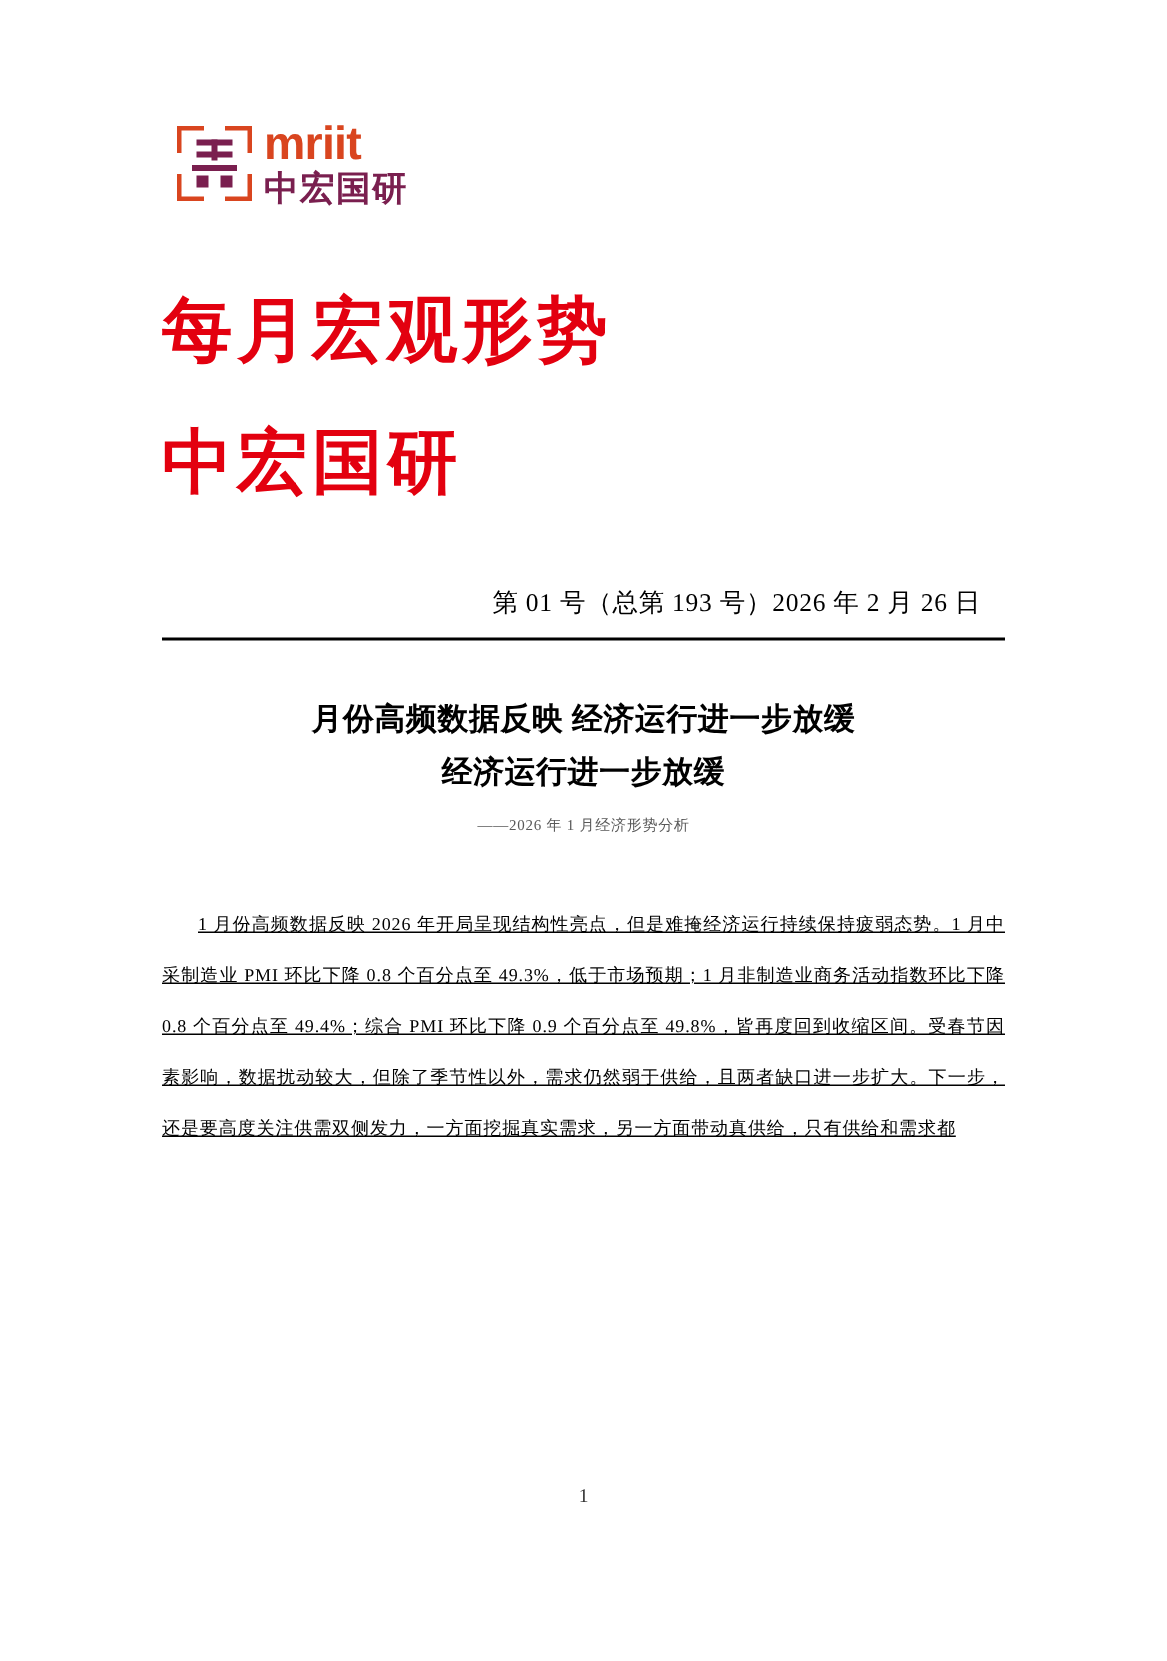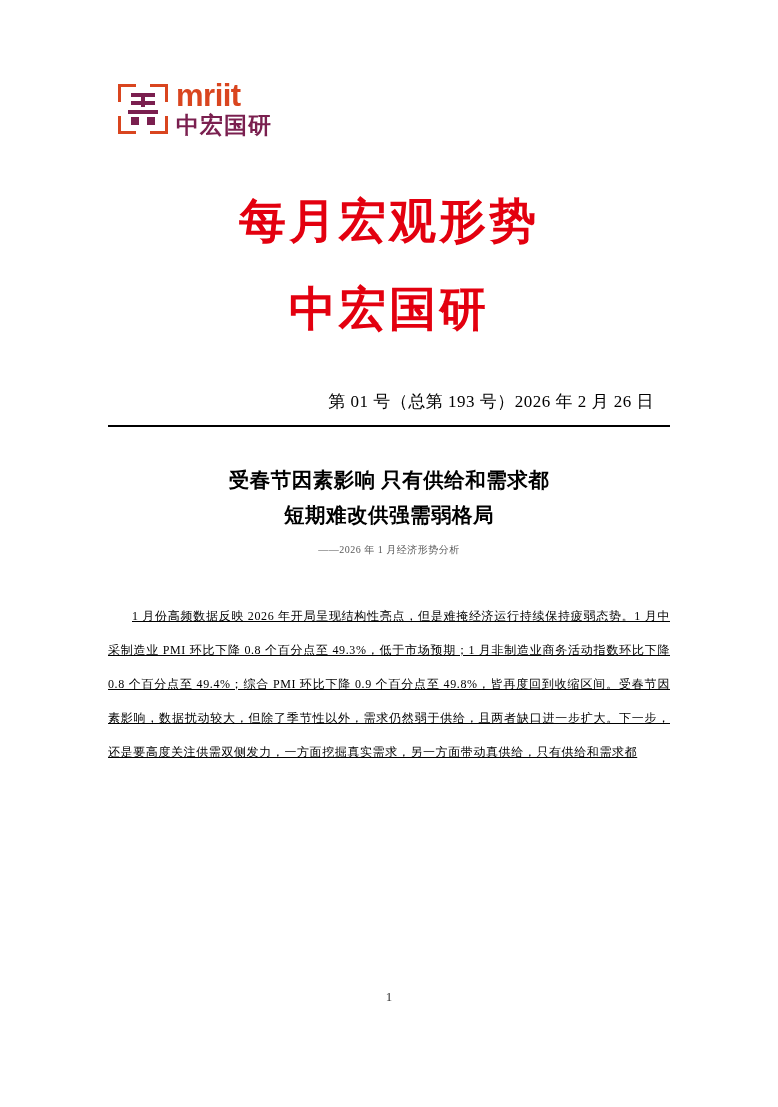--- a/index.html
+++ b/index.html
@@ -96,21 +96,21 @@
     font-size: 23px;
     line-height: 26px;
     color: #7a1f4f;
     letter-spacing: 1px;
     margin-top: 1px;
     text-align: right;
   }
 
   
   .doc-title {
-    text-align: center;
+    text-align: left;
     color: #e3000f;
     font-family: "DejaVu Sans", "Liberation Sans", sans-serif;
     font-weight: bold;
     font-size: 47px;
     letter-spacing: 3px;
     line-height: 62px;
     margin-top: 50px;
   }
   .doc-title .line2 {
     display: block;
@@ -205,21 +205,21 @@
     <span class="line2">中宏国研</span>
   </div>
 
   <div class="issue-row">
     <div>第 01 号（总第 193 号）</div>
     <div>2026 年 2 月 26 日</div>
   </div>
   <hr class="rule">
 
   <div class="headline">
-    <span>受春节因素影响 只有供给和需求都</span>
-    <span class="hl2">短期难改供强需弱格局</span>
+    <span>月份高频数据反映 经济运行进一步放缓</span>
+    <span class="hl2">经济运行进一步放缓</span>
   </div>
   <div class="subtitle">——2026 年 1 月经济形势分析</div>
 
   <div class="body-text">1 月份高频数据反映 2026 年开局呈现结构性亮点，但是难掩经济运行持续保持疲弱态势。1 月中采制造业 PMI 环比下降 0.8 个百分点至 49.3%，低于市场预期；1 月非制造业商务活动指数环比下降 0.8 个百分点至 49.4%；综合 PMI 环比下降 0.9 个百分点至 49.8%，皆再度回到收缩区间。受春节因素影响，数据扰动较大，但除了季节性以外，需求仍然弱于供给，且两者缺口进一步扩大。下一步，还是要高度关注供需双侧发力，一方面挖掘真实需求，另一方面带动真供给，只有供给和需求都</div>
 
   <div class="page-number">1</div>
 </div>
 
 </body></html>

